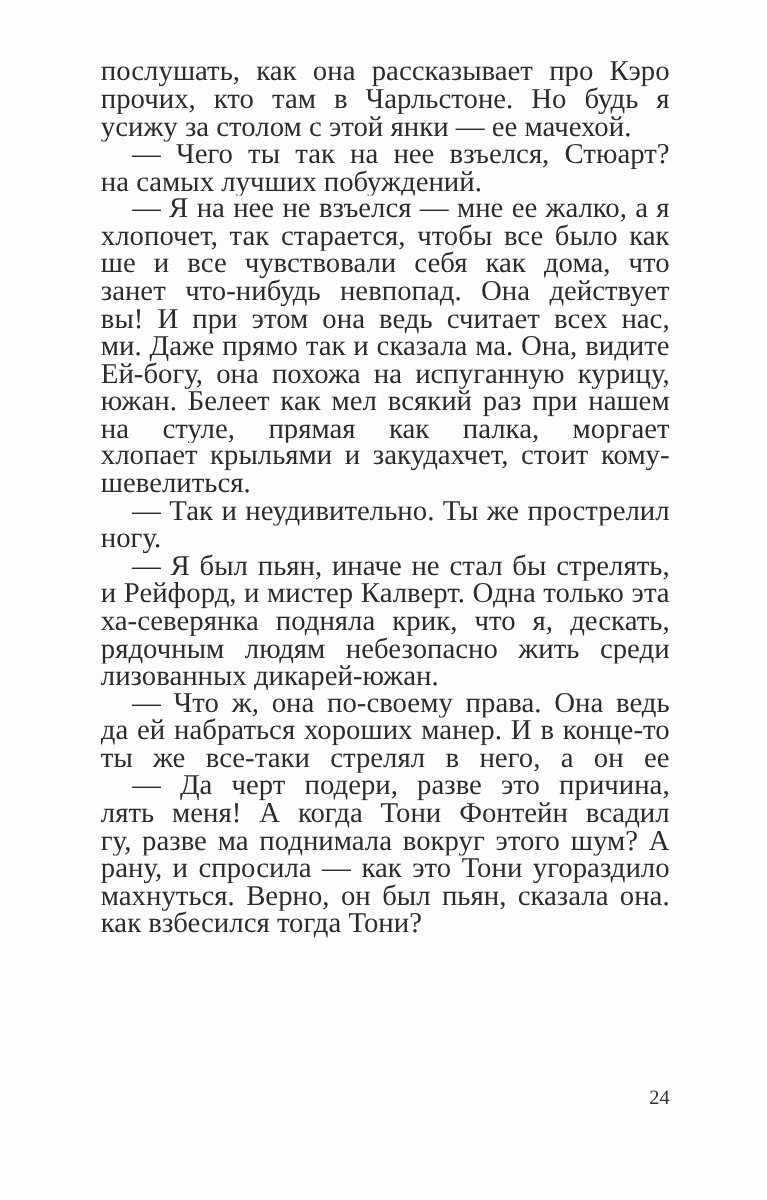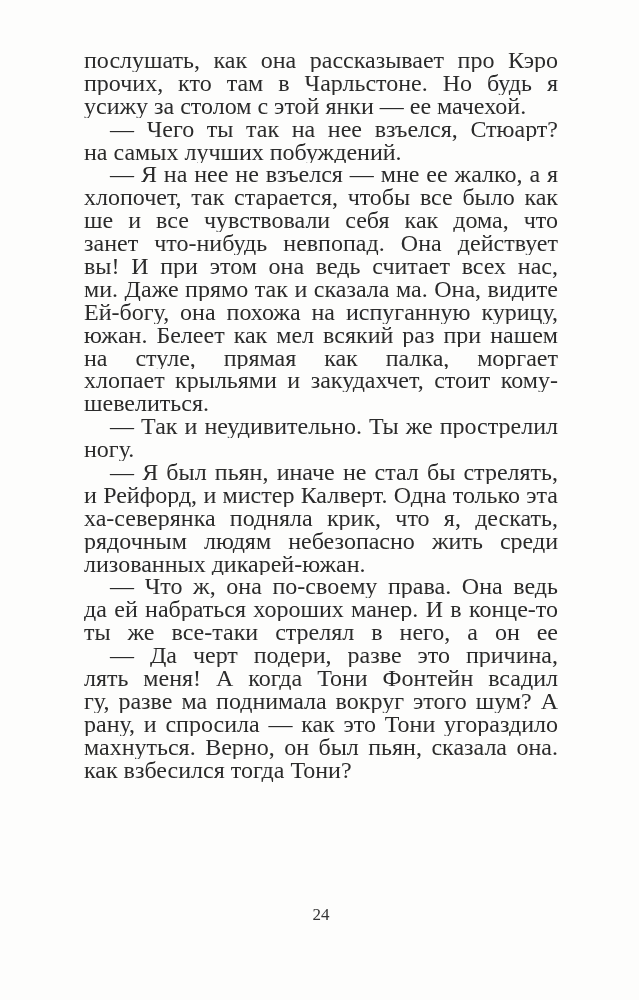--- a/index.html
+++ b/index.html
@@ -39,21 +39,21 @@
     text-align-last: left;
   }
   .ln.ind {
     text-indent: 26px;
   }
   .page-number {
     position: absolute;
     left: 84px;
     top: 905px;
     width: 474px;
-    text-align: center;
+    text-align: right;
     font-size: 17px;
     color: #333333;
   }
 </style>
 </head>
 <body>
 
 <div class="book-page">
   <div class="text-block">
     <div class="ln">послушать, как она рассказывает про Кэро Ретта и всех</div>

